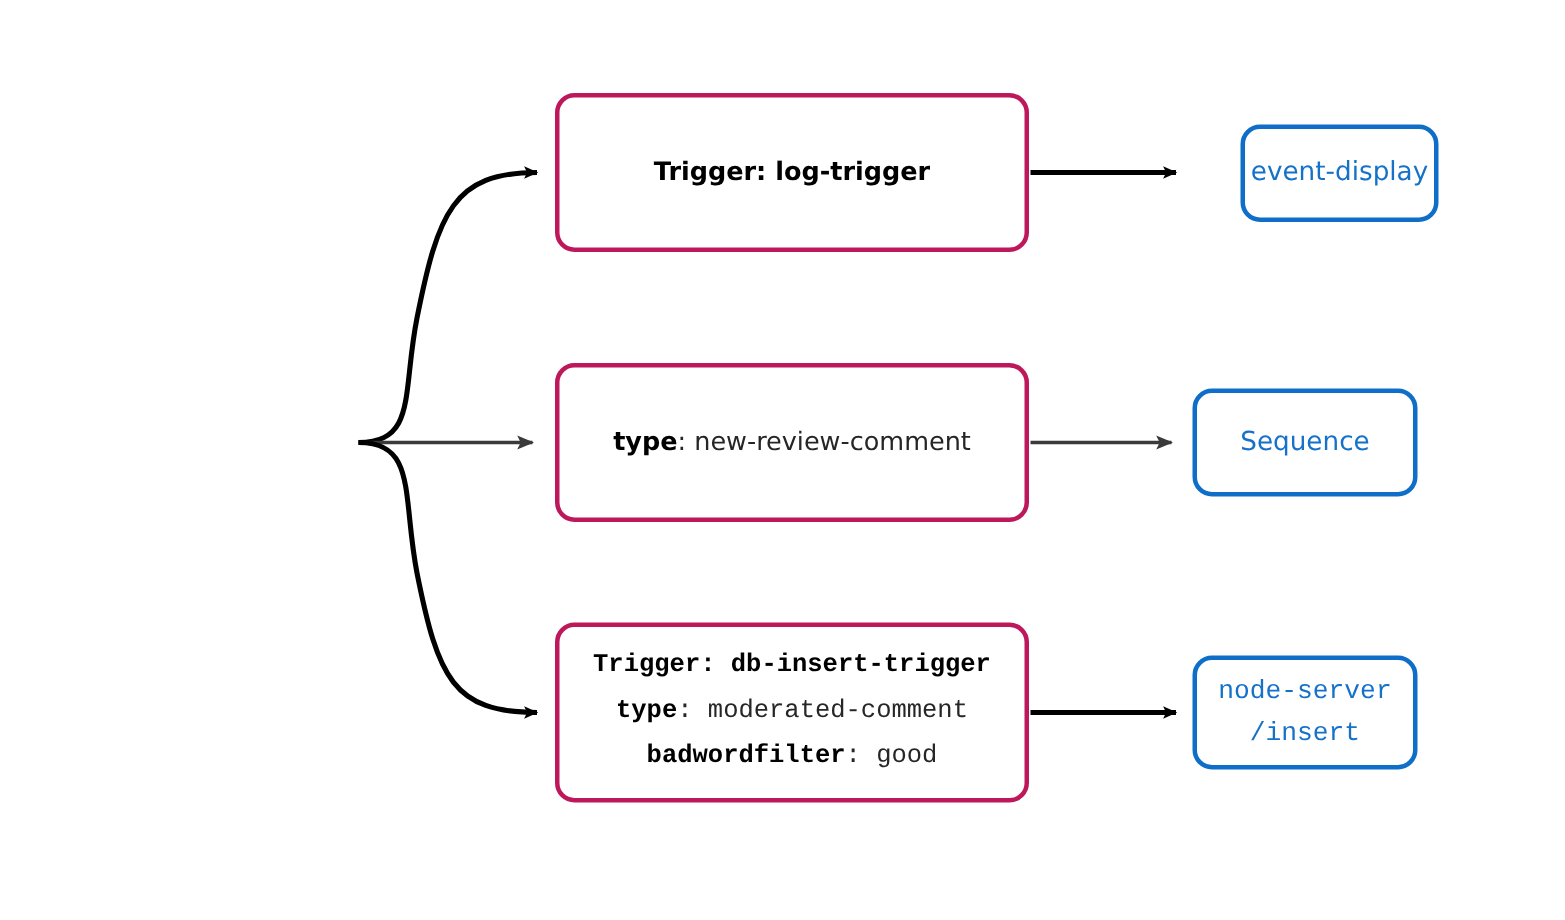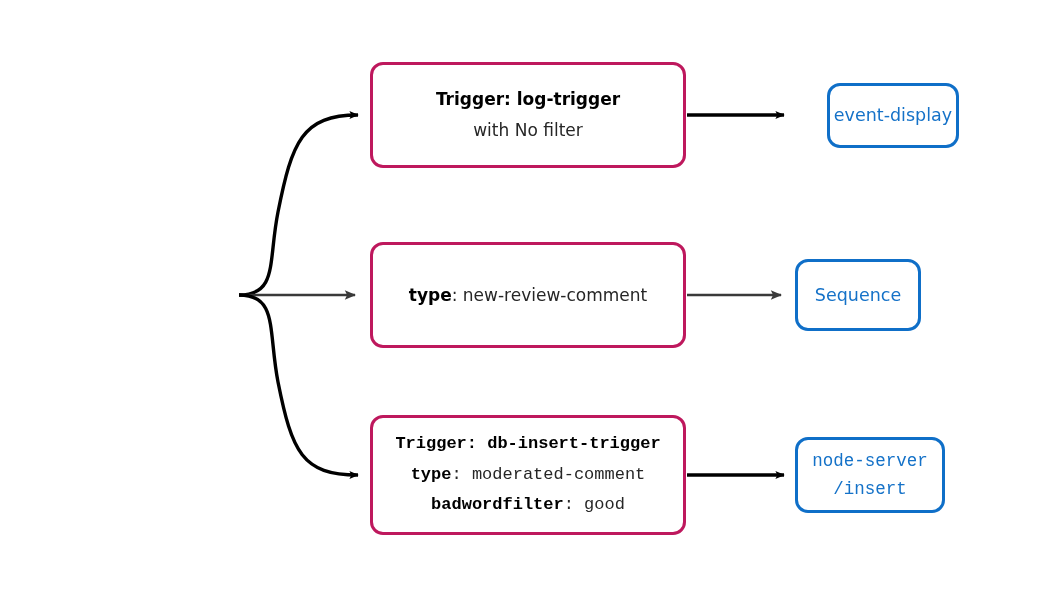--- a/index.html
+++ b/index.html
@@ -96,23 +96,20 @@
     <path d="M687,295 L781,295" fill="none" stroke="#3a3a3a" stroke-width="2.4" marker-end="url(#arrowGray)"></path>
 
     <path d="M687,475 L784,475" fill="none" stroke="#000000" stroke-width="3.4" marker-end="url(#arrowBlack)"></path>
   </svg>
 
 
   <div class="node trigger" style="left:370px; top:62px; width:316px; height:106px;">
     <span class="line">
       <b>Trigger: log-trigger</b><span></span>
     </span>
-    <span class="line">
-      <b></b><span>with No filter</span>
-    </span>
   </div>
 
   <div class="node trigger" style="left:370px; top:242px; width:316px; height:106px;">
     <span class="line">
       <b>type</b><span>: new-review-comment</span>
     </span>
   </div>
 
   <div class="node trigger" style="left:370px; top:415px; width:316px; height:120px;font-family:Liberation Mono, monospace;">
     <span class="line">
@@ -123,21 +120,21 @@
     </span>
     <span class="line">
       <b>badwordfilter</b><span>: good</span>
     </span>
   </div>
 
   <div class="node endpoint" style="left:827px; top:83px; width:132px; height:65px;">
     <span class="line">event-display</span>
   </div>
 
-  <div class="node endpoint" style="left:795px; top:259px; width:126px; height:72px;">
+  <div class="node endpoint" style="left:795px; top:259px; width:150px; height:72px;">
     <span class="line">Sequence</span>
   </div>
 
   <div class="node endpoint" style="left:795px; top:437px; width:150px; height:76px;font-family:Liberation Mono, monospace;">
     <span class="line">node-server</span>
     <span class="line">/insert</span>
   </div>
 
 </div>
 

